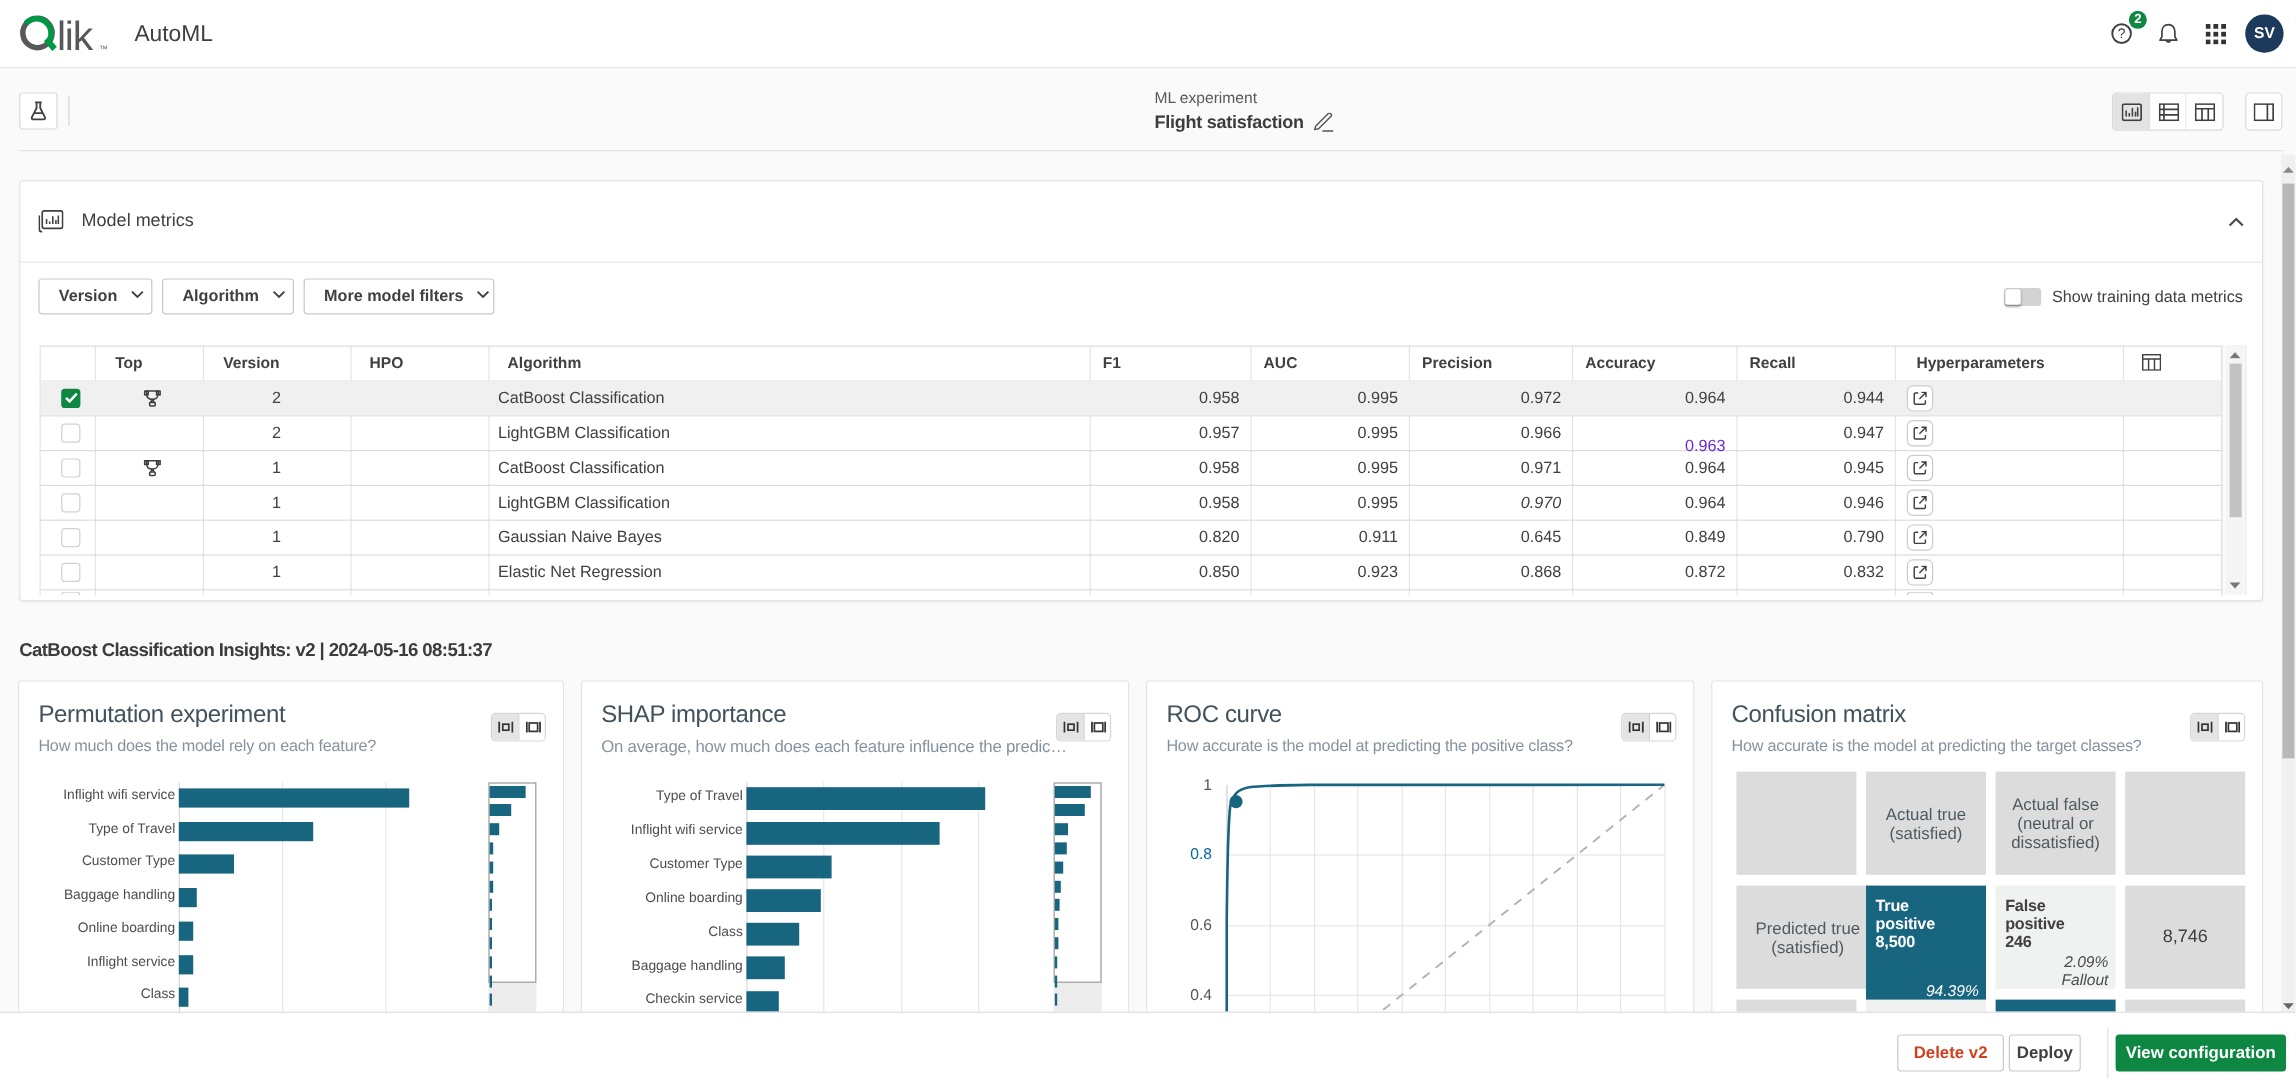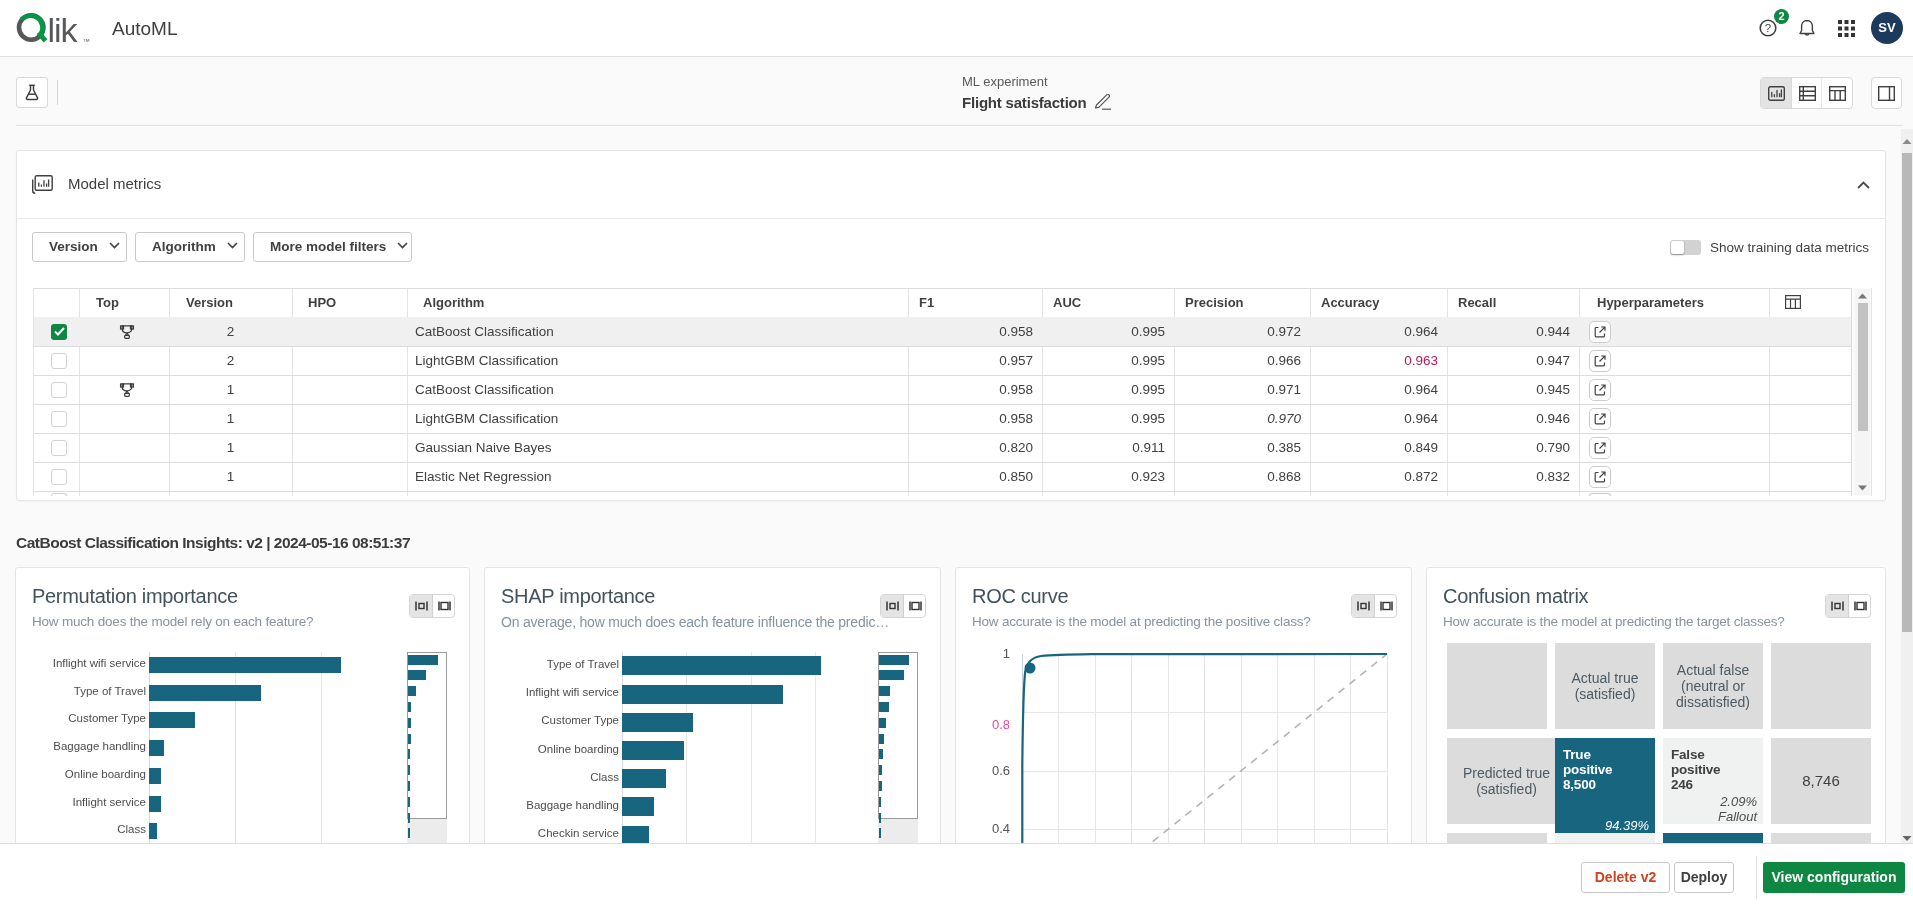--- a/index.html
+++ b/index.html
@@ -202,21 +202,21 @@
             <path d="M4.5 1.5 H2.2 A1 1 0 0 0 1.2 2.5 V9.8 A1 1 0 0 0 2.2 10.8 H9.5 A1 1 0 0 0 10.5 9.8 V7.5" fill="none" stroke="#404040" stroke-width="1.2"></path>
             <path d="M5.5 6.5 L10.6 1.4 M7.2 1 H11 V4.8" fill="none" stroke="#404040" stroke-width="1.2"></path>
           </svg>
         </div>
       <div class="abs" style="left:18px;top:65px;width:16px;height:16px;background:#fff;border:1px solid #d2d2d2;border-radius:3px;"></div>
       <div class="abs" style="left:136px;top:65px;width:123px;text-align:center;font-size:13.5px;color:#404040;">2</div>
       <div class="abs" style="left:382px;top:65px;font-size:13.5px;color:#404040;">LightGBM Classification</div>
       <div class="abs" style="left:875px;top:65px;width:125px;text-align:right;font-size:13.5px;color:#404040;">0.957</div>
       <div class="abs" style="left:1009px;top:65px;width:123px;text-align:right;font-size:13.5px;color:#404040;">0.995</div>
       <div class="abs" style="left:1141px;top:65px;width:127px;text-align:right;font-size:13.5px;color:#404040;">0.966</div>
-      <div class="abs" style="left:1277px;top:65px;width:128px;text-align:right;font-size:13.5px;color:#be185d;">0.963</div>
+      <div class="abs" style="left:1277px;top:76px;width:128px;text-align:right;font-size:13.5px;color:#6d28d9;">0.963</div>
       <div class="abs" style="left:1414px;top:65px;width:123px;text-align:right;font-size:13.5px;color:#404040;">0.947</div>
       <div class="abs" style="left:1556px;top:62px;width:22px;height:22px;background:#fff;border:1px solid #ccc;border-radius:5px;">
           <svg style="margin:4px 0 0 4px;" width="12" height="12" viewBox="0 0 12 12">
             <path d="M4.5 1.5 H2.2 A1 1 0 0 0 1.2 2.5 V9.8 A1 1 0 0 0 2.2 10.8 H9.5 A1 1 0 0 0 10.5 9.8 V7.5" fill="none" stroke="#404040" stroke-width="1.2"></path>
             <path d="M5.5 6.5 L10.6 1.4 M7.2 1 H11 V4.8" fill="none" stroke="#404040" stroke-width="1.2"></path>
           </svg>
         </div>
       <div class="abs" style="left:18px;top:94px;width:16px;height:16px;background:#fff;border:1px solid #d2d2d2;border-radius:3px;"></div>
       <svg class="abs" style="left:86px;top:94px;" width="16" height="16" viewBox="0 0 16 16">
           <g fill="none" stroke="#3d3d3d" stroke-width="1.3">
@@ -252,21 +252,21 @@
           <svg style="margin:4px 0 0 4px;" width="12" height="12" viewBox="0 0 12 12">
             <path d="M4.5 1.5 H2.2 A1 1 0 0 0 1.2 2.5 V9.8 A1 1 0 0 0 2.2 10.8 H9.5 A1 1 0 0 0 10.5 9.8 V7.5" fill="none" stroke="#404040" stroke-width="1.2"></path>
             <path d="M5.5 6.5 L10.6 1.4 M7.2 1 H11 V4.8" fill="none" stroke="#404040" stroke-width="1.2"></path>
           </svg>
         </div>
       <div class="abs" style="left:18px;top:152px;width:16px;height:16px;background:#fff;border:1px solid #d2d2d2;border-radius:3px;"></div>
       <div class="abs" style="left:136px;top:152px;width:123px;text-align:center;font-size:13.5px;color:#404040;">1</div>
       <div class="abs" style="left:382px;top:152px;font-size:13.5px;color:#404040;">Gaussian Naive Bayes</div>
       <div class="abs" style="left:875px;top:152px;width:125px;text-align:right;font-size:13.5px;color:#404040;">0.820</div>
       <div class="abs" style="left:1009px;top:152px;width:123px;text-align:right;font-size:13.5px;color:#404040;">0.911</div>
-      <div class="abs" style="left:1141px;top:152px;width:127px;text-align:right;font-size:13.5px;color:#404040;">0.385</div>
+      <div class="abs" style="left:1141px;top:152px;width:127px;text-align:right;font-size:13.5px;color:#404040;">0.645</div>
       <div class="abs" style="left:1277px;top:152px;width:128px;text-align:right;font-size:13.5px;color:#404040;">0.849</div>
       <div class="abs" style="left:1414px;top:152px;width:123px;text-align:right;font-size:13.5px;color:#404040;">0.790</div>
       <div class="abs" style="left:1556px;top:149px;width:22px;height:22px;background:#fff;border:1px solid #ccc;border-radius:5px;">
           <svg style="margin:4px 0 0 4px;" width="12" height="12" viewBox="0 0 12 12">
             <path d="M4.5 1.5 H2.2 A1 1 0 0 0 1.2 2.5 V9.8 A1 1 0 0 0 2.2 10.8 H9.5 A1 1 0 0 0 10.5 9.8 V7.5" fill="none" stroke="#404040" stroke-width="1.2"></path>
             <path d="M5.5 6.5 L10.6 1.4 M7.2 1 H11 V4.8" fill="none" stroke="#404040" stroke-width="1.2"></path>
           </svg>
         </div>
       <div class="abs" style="left:18px;top:181px;width:16px;height:16px;background:#fff;border:1px solid #d2d2d2;border-radius:3px;"></div>
       <div class="abs" style="left:136px;top:181px;width:123px;text-align:center;font-size:13.5px;color:#404040;">1</div>
@@ -292,21 +292,21 @@
       <div class="abs" style="left:1825px;top:15px;width:10px;height:128px;background:#c2c2c2;"></div>
       <svg class="abs" style="left:1825px;top:197px;" width="9" height="6" viewBox="0 0 9 6">
           <path d="M0 0.5 L4.5 5.5 L9 0.5 Z" fill="#777"></path>
         </svg>
     </div>
   </div>
 
   <div class="abs" style="left:16px;top:534px;font-size:15.5px;font-weight:bold;color:#3c3c3c;letter-spacing:-0.5px;">CatBoost Classification Insights: v2 | 2024-05-16 08:51:37</div>
 
   <div class="abs" id="panel1" style="left:15px;top:567px;width:455px;height:280px;background:#fff;border:1px solid #e4e4e4;border-radius:3px;">
-      <div class="abs" style="left:16px;top:17px;font-size:20px;color:#42525c;letter-spacing:-0.3px;">Permutation importance</div>
+      <div class="abs" style="left:16px;top:17px;font-size:20px;color:#42525c;letter-spacing:-0.3px;">Permutation experiment</div>
       <div class="abs" style="left:16px;top:46px;font-size:13.5px;color:#8593a0;white-space:nowrap;letter-spacing:-0.2px;">How much does the model rely on each feature?</div>
       <div class="abs" style="left:393px;top:26px;width:46px;height:24px;border:1px solid #d6d6d6;border-radius:4px;background:#fff;">
         <div class="abs" style="left:0;top:0;width:23px;height:22px;background:#e4e4e4;border-right:1px solid #cfcfcf;border-radius:3px 0 0 3px;">
           <svg style="margin:5px 0 0 5px;" width="13" height="12" viewBox="0 0 13 12">
             <path d="M1 1.5 V10.5 M12 1.5 V10.5" stroke="#333" stroke-width="1.5"></path>
             <rect x="4" y="3.5" width="5" height="5" fill="none" stroke="#333" stroke-width="1.4"></rect>
           </svg>
         </div>
         <svg class="abs" style="left:28px;top:5px;" width="13" height="12" viewBox="0 0 13 12">
           <path d="M1 1.5 V10.5 M12 1.5 V10.5" stroke="#333" stroke-width="1.5"></path>
@@ -402,21 +402,21 @@
             <path d="M1 1.5 V10.5 M12 1.5 V10.5" stroke="#333" stroke-width="1.5"></path>
             <rect x="4" y="3.5" width="5" height="5" fill="none" stroke="#333" stroke-width="1.4"></rect>
           </svg>
         </div>
         <svg class="abs" style="left:28px;top:5px;" width="13" height="12" viewBox="0 0 13 12">
           <path d="M1 1.5 V10.5 M12 1.5 V10.5" stroke="#333" stroke-width="1.5"></path>
           <rect x="3" y="2.5" width="7" height="7" fill="none" stroke="#333" stroke-width="1.4"></rect>
         </svg>
       </div>
       <div class="abs" style="left:20px;top:78px;width:34px;text-align:right;font-size:13px;color:#555;">1</div>
-      <div class="abs" style="left:20px;top:136px;width:34px;text-align:right;font-size:13px;color:#ec4899;margin-top:13px;">0.8</div>
+      <div class="abs" style="left:20px;top:136px;width:34px;text-align:right;font-size:13px;color:#0369a1;">0.8</div>
       <div class="abs" style="left:20px;top:194.5px;width:34px;text-align:right;font-size:13px;color:#555;">0.6</div>
       <div class="abs" style="left:20px;top:253px;width:34px;text-align:right;font-size:13px;color:#555;">0.4</div>
       <div class="abs" style="left:65.5px;top:144px;width:365.5px;height:1px;background:#e6e6e6;"></div>
       <div class="abs" style="left:65.5px;top:202.5px;width:365.5px;height:1px;background:#e6e6e6;"></div>
       <div class="abs" style="left:65.5px;top:261px;width:365.5px;height:1px;background:#e6e6e6;"></div>
       <div class="abs" style="left:65.5px;top:86px;width:1.5px;height:192px;background:#c9d0d4;"></div>
       <div class="abs" style="left:102.0px;top:86px;width:1px;height:192px;background:#e6e6e6;"></div>
       <div class="abs" style="left:138.6px;top:86px;width:1px;height:192px;background:#e6e6e6;"></div>
       <div class="abs" style="left:175.1px;top:86px;width:1px;height:192px;background:#e6e6e6;"></div>
       <div class="abs" style="left:211.7px;top:86px;width:1px;height:192px;background:#e6e6e6;"></div>

